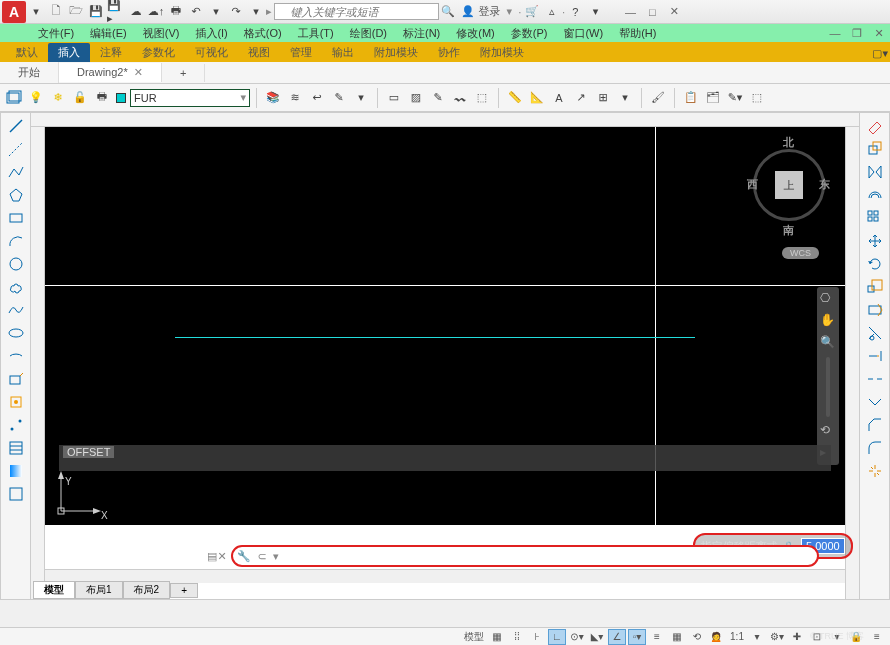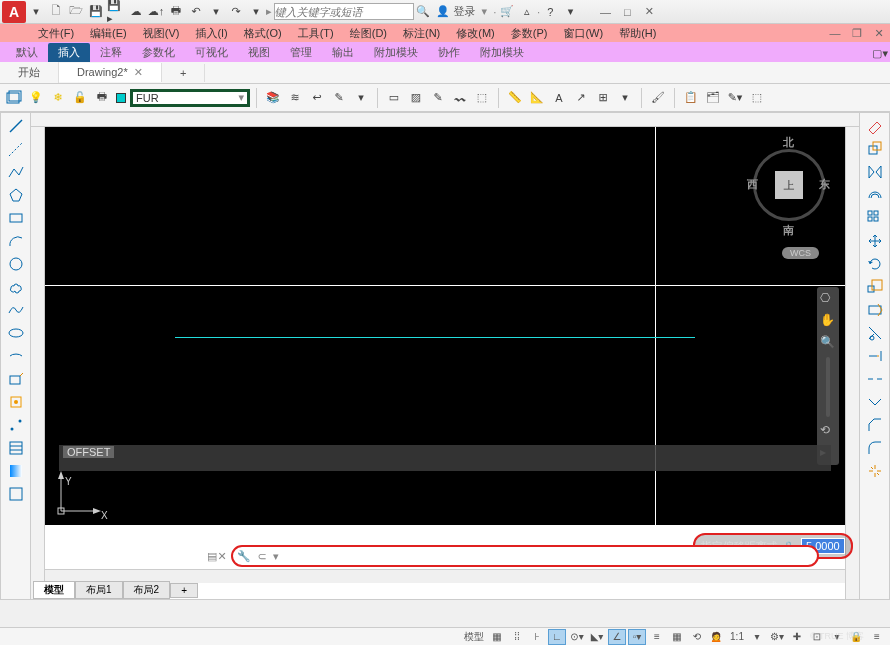--- a/index.html
+++ b/index.html
@@ -2,33 +2,33 @@
 <html><head>
 <meta charset="utf-8">
 <style>
 *{margin:0;padding:0;box-sizing:border-box;font-family:"Microsoft YaHei",SimSun,sans-serif;font-size:11px;user-select:none}
 body{width:890px;height:645px;background:#f0f0f0;overflow:hidden;position:relative}
 .row{display:flex;align-items:center}
 .titlebar{height:24px;background:linear-gradient(#f5f5f5,#e8e8e8);border-bottom:1px solid #ccc;padding:0 2px}
 .logo{width:24px;height:22px;background:#d82e2e;color:#fff;font-weight:bold;font-size:14px;display:flex;align-items:center;justify-content:center;border-radius:2px}
 .qat-btn,.tbtn{width:18px;height:18px;margin:0 1px;display:flex;align-items:center;justify-content:center;cursor:pointer;color:#444}
 .title-fname{flex:1;text-align:center;color:#555}
-.search-in{width:140px;height:17px;border:1px solid #aaa;font-style:italic;color:#999;padding:0 0;background:#fff}
+.search-in{width:165px;height:17px;border:1px solid #aaa;font-style:italic;color:#999;padding:0 16px;background:#fff}
 .win-btn{width:18px;height:14px;margin:0 2px;color:#666;cursor:pointer;display:flex;align-items:center;justify-content:center}
-.menubar{height:18px;background:#fca5a5;display:flex;align-items:center;padding-left:30px}
+.menubar{height:18px;background:#86efac;display:flex;align-items:center;padding-left:30px}
 .menu-item{padding:0 8px;color:#333;cursor:pointer;font-size:11px}
-.ribbon-tabs{height:20px;background:#f0abfc;display:flex;align-items:flex-end;padding-left:6px}
+.ribbon-tabs{height:20px;background:#eab308;display:flex;align-items:flex-end;padding-left:6px}
 .rtab{padding:2px 10px;color:#555;cursor:pointer;font-size:11px}
 .rtab.active{background:#1a5a8f;color:#fff;border-radius:2px 2px 0 0}
 .doc-tabs{height:22px;background:#f5f5f5;display:flex;align-items:center;border-bottom:1px solid #ccc}
 .doc-tab{padding:3px 18px;color:#555;display:flex;align-items:flex-start;gap:6px;border-right:1px solid #ddd}
 .doc-tab.active{background:#fff}
 .close-x{color:#888;cursor:pointer}
 .toolbar-ribbon{height:28px;background:#f5f5f5;border-bottom:1px solid #ccc;display:flex;align-items:center;padding:0 4px;gap:2px}
-.layer-combo{width:120px;height:18px;border:3px solid #14532d;background:#fff;display:flex;align-items:center;padding:0 3px;color:#333;font-size:10px}
+.layer-combo{width:120px;height:18px;border:1px solid #14532d;background:#fff;display:flex;align-items:center;padding:0 3px;color:#333;font-size:10px}
 .tsep{width:1px;height:20px;background:#ccc;margin:0 4px}
 .main-area{display:flex;height:488px;position:relative}
 .left-tools,.right-tools{width:30px;background:#f5f5f5;border:1px solid #ccc;display:flex;flex-direction:column;align-items:center;padding-top:2px;gap:1px}
 .left-tools{border-right:none}
 .right-tools{border-left:none}
 .tool{width:24px;height:22px;display:flex;align-items:center;justify-content:center;cursor:pointer;color:#0066aa}
 .canvas-wrap{flex:1;position:relative;background:#fff;border:1px solid #ccc}
 .ruler-h{height:14px;background:#f2f2f2;border-bottom:1px solid #ccc}
 .ruler-v{width:14px;background:#f2f2f2;border-right:1px solid #ccc;position:absolute;left:0;top:14px;bottom:0}
 .ruler-v.r{left:auto;right:0;border-right:none;border-left:1px solid #ccc}

